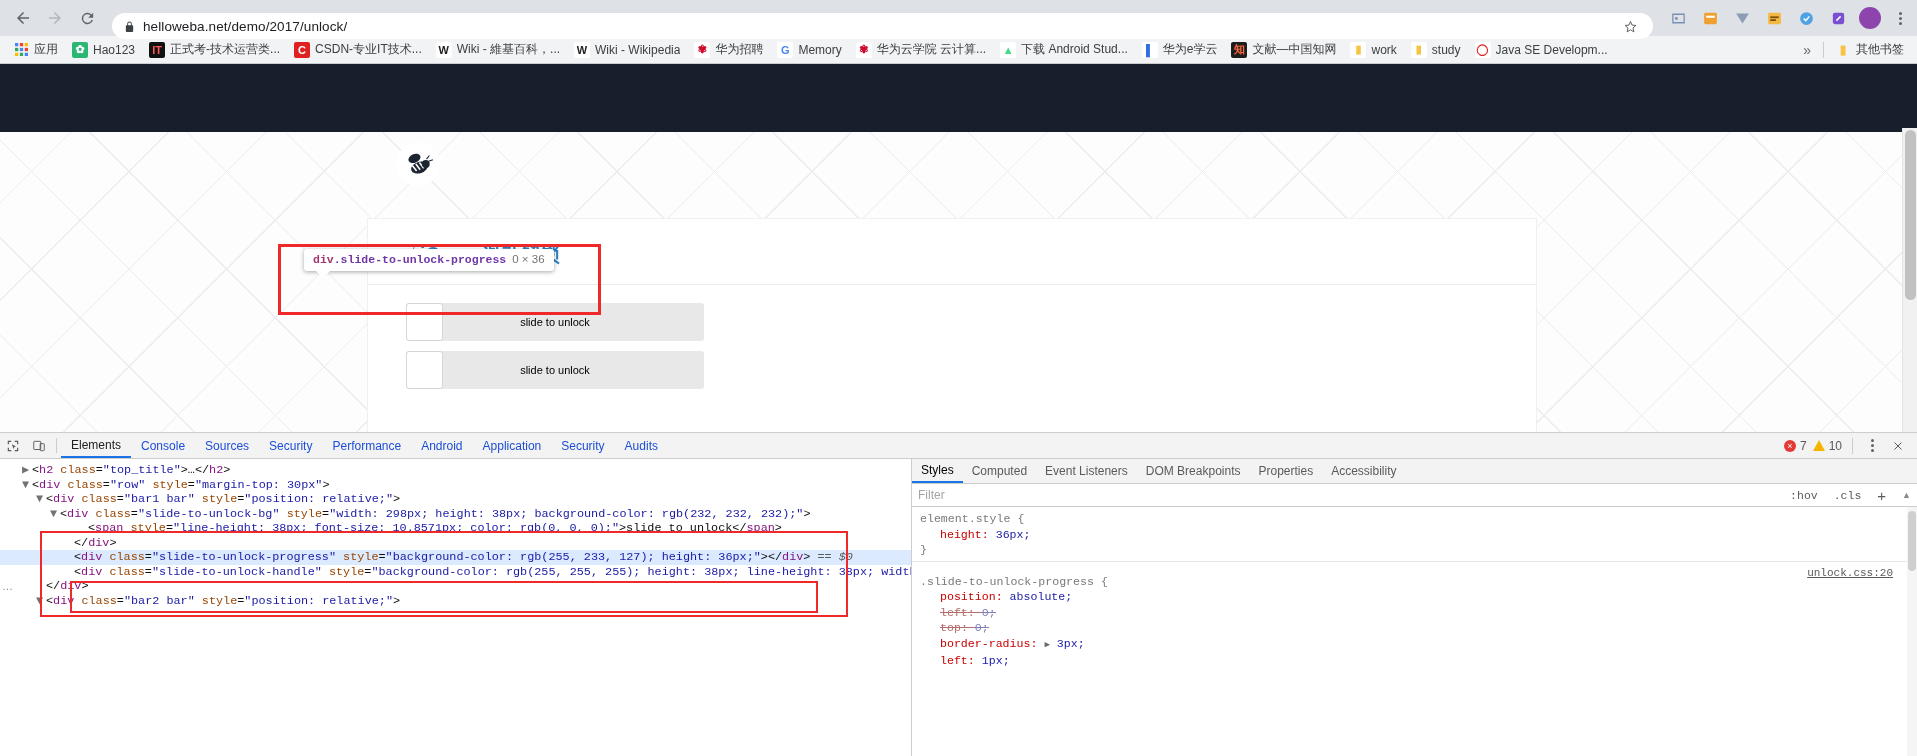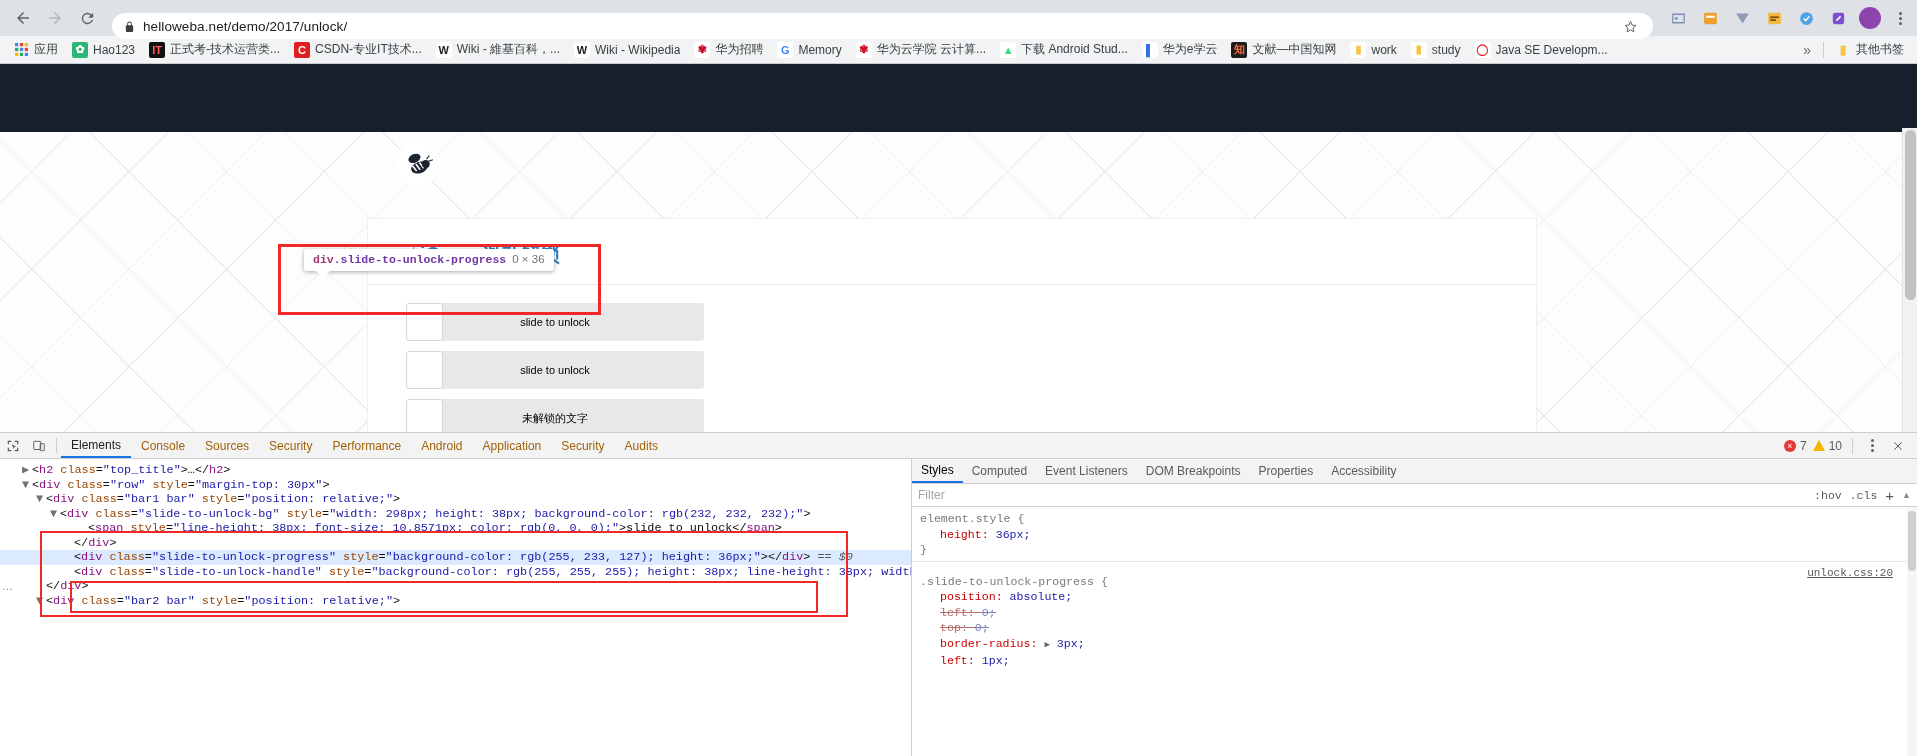--- a/index.html
+++ b/index.html
@@ -217,21 +217,21 @@
     flex: none;
   }
   .dt-icon-btn {
     width: 26px; display:flex; align-items:center; justify-content:center;
     color:#5a5a5a;
   }
   .dt-sep { width: 1px; background: #cdcdcd; margin: 5px 4px; }
   .dt-tabs { display: flex; align-items: stretch; }
   .dt-tab {
     padding: 0 10px; display: flex; align-items: center;
-    font-size: 12px; color: #a16207; white-space: nowrap;
+    font-size: 12px; color: #1d4ed8; white-space: nowrap;
   }
   .dt-tab.active { color: #202124; border-bottom: 2px solid #1a73e8; }
   .dt-right { margin-left: auto; display: flex; align-items: center; gap: 6px; padding-right: 8px; }
   .err-badge { display:flex; align-items:center; gap:4px; font-size: 12px; color:#5a5a5a;}
   .dot-err { width:12px;height:12px;border-radius:50%;background:#e53935;color:#fff;font-size:9px;
              display:flex;align-items:center;justify-content:center; }
   .tri-warn { width:0;height:0;border-left:6px solid transparent;border-right:6px solid transparent;
               border-bottom:11px solid #f4b400; position:relative;}
 
   .dt-main { flex: 1; display: flex; min-height: 0; }
@@ -270,21 +270,21 @@
   }
   .styles-tabs {
     height: 25px; display: flex; align-items: stretch;
     border-bottom: 1px solid #cdcdcd; background: #f3f3f3;
     flex: none;
   }
   .st-tab { padding: 0 9px; display:flex; align-items:center; font-size:12px; color:#5a5a5a; white-space:nowrap;}
   .st-tab.active { color:#000000; border-bottom: 2px solid #1a73e8; }
   .filter-row {
     height: 23px; display: flex; align-items: center;
-    border-bottom: 1px solid #cdcdcd; padding: 0 6px; gap: 8px; flex:none;
+    border-bottom: 1px solid #cdcdcd; padding: 0 6px; gap: 16px; flex:none;
     background:#fff;
   }
   .filter-input { flex: 1; font-size: 12px; color: #a5a5a5; }
   .filter-tool { font-size: 11.5px; color:#5a5a5a; font-family:"Liberation Mono",monospace;}
   .plus-btn { color:#5a5a5a; font-size: 15px; line-height: 1; }
   .scroll-caret { color:#8a8a8a; font-size:9px; }
 
   .styles-body {
     flex: 1; overflow: hidden; padding: 4px 0 0 0;
     font-family: "Liberation Mono", monospace;
@@ -504,27 +504,20 @@
             <div class="slide-bg" style="background: rgb(232, 232, 232);">
               <div class="slide-progress" style="width: 0px; background: rgb(255, 233, 127);"></div>
               <span class="label">slide to unlock</span>
               <div class="slide-handle" style="left: 0px;"></div>
             </div>
           </div>
           <div class="bar-row">
             <div class="slide-bg" style="background: rgb(232, 232, 232);">
               <div class="slide-progress" style="width: 0px; background: rgb(255, 233, 127);"></div>
               <span class="label">slide to unlock</span>
-              <div class="slide-handle" style="left: 0px;"></div>
-            </div>
-          </div>
-          <div class="bar-row">
-            <div class="slide-bg" style="background: rgb(232, 232, 232);">
-              <div class="slide-progress" style="width: 0px; background: rgb(255, 233, 127);"></div>
-              <span class="label">未解锁的文字</span>
               <div class="slide-handle" style="left: 0px;"></div>
             </div>
           </div>
         </div>
     </div>
 
     <div class="inspect-box"></div>
     <div class="inspect-tip">
       <span class="tag">div</span><span class="cls">.slide-to-unlock-progress</span><span class="dims">0 × 36</span>
     </div>

